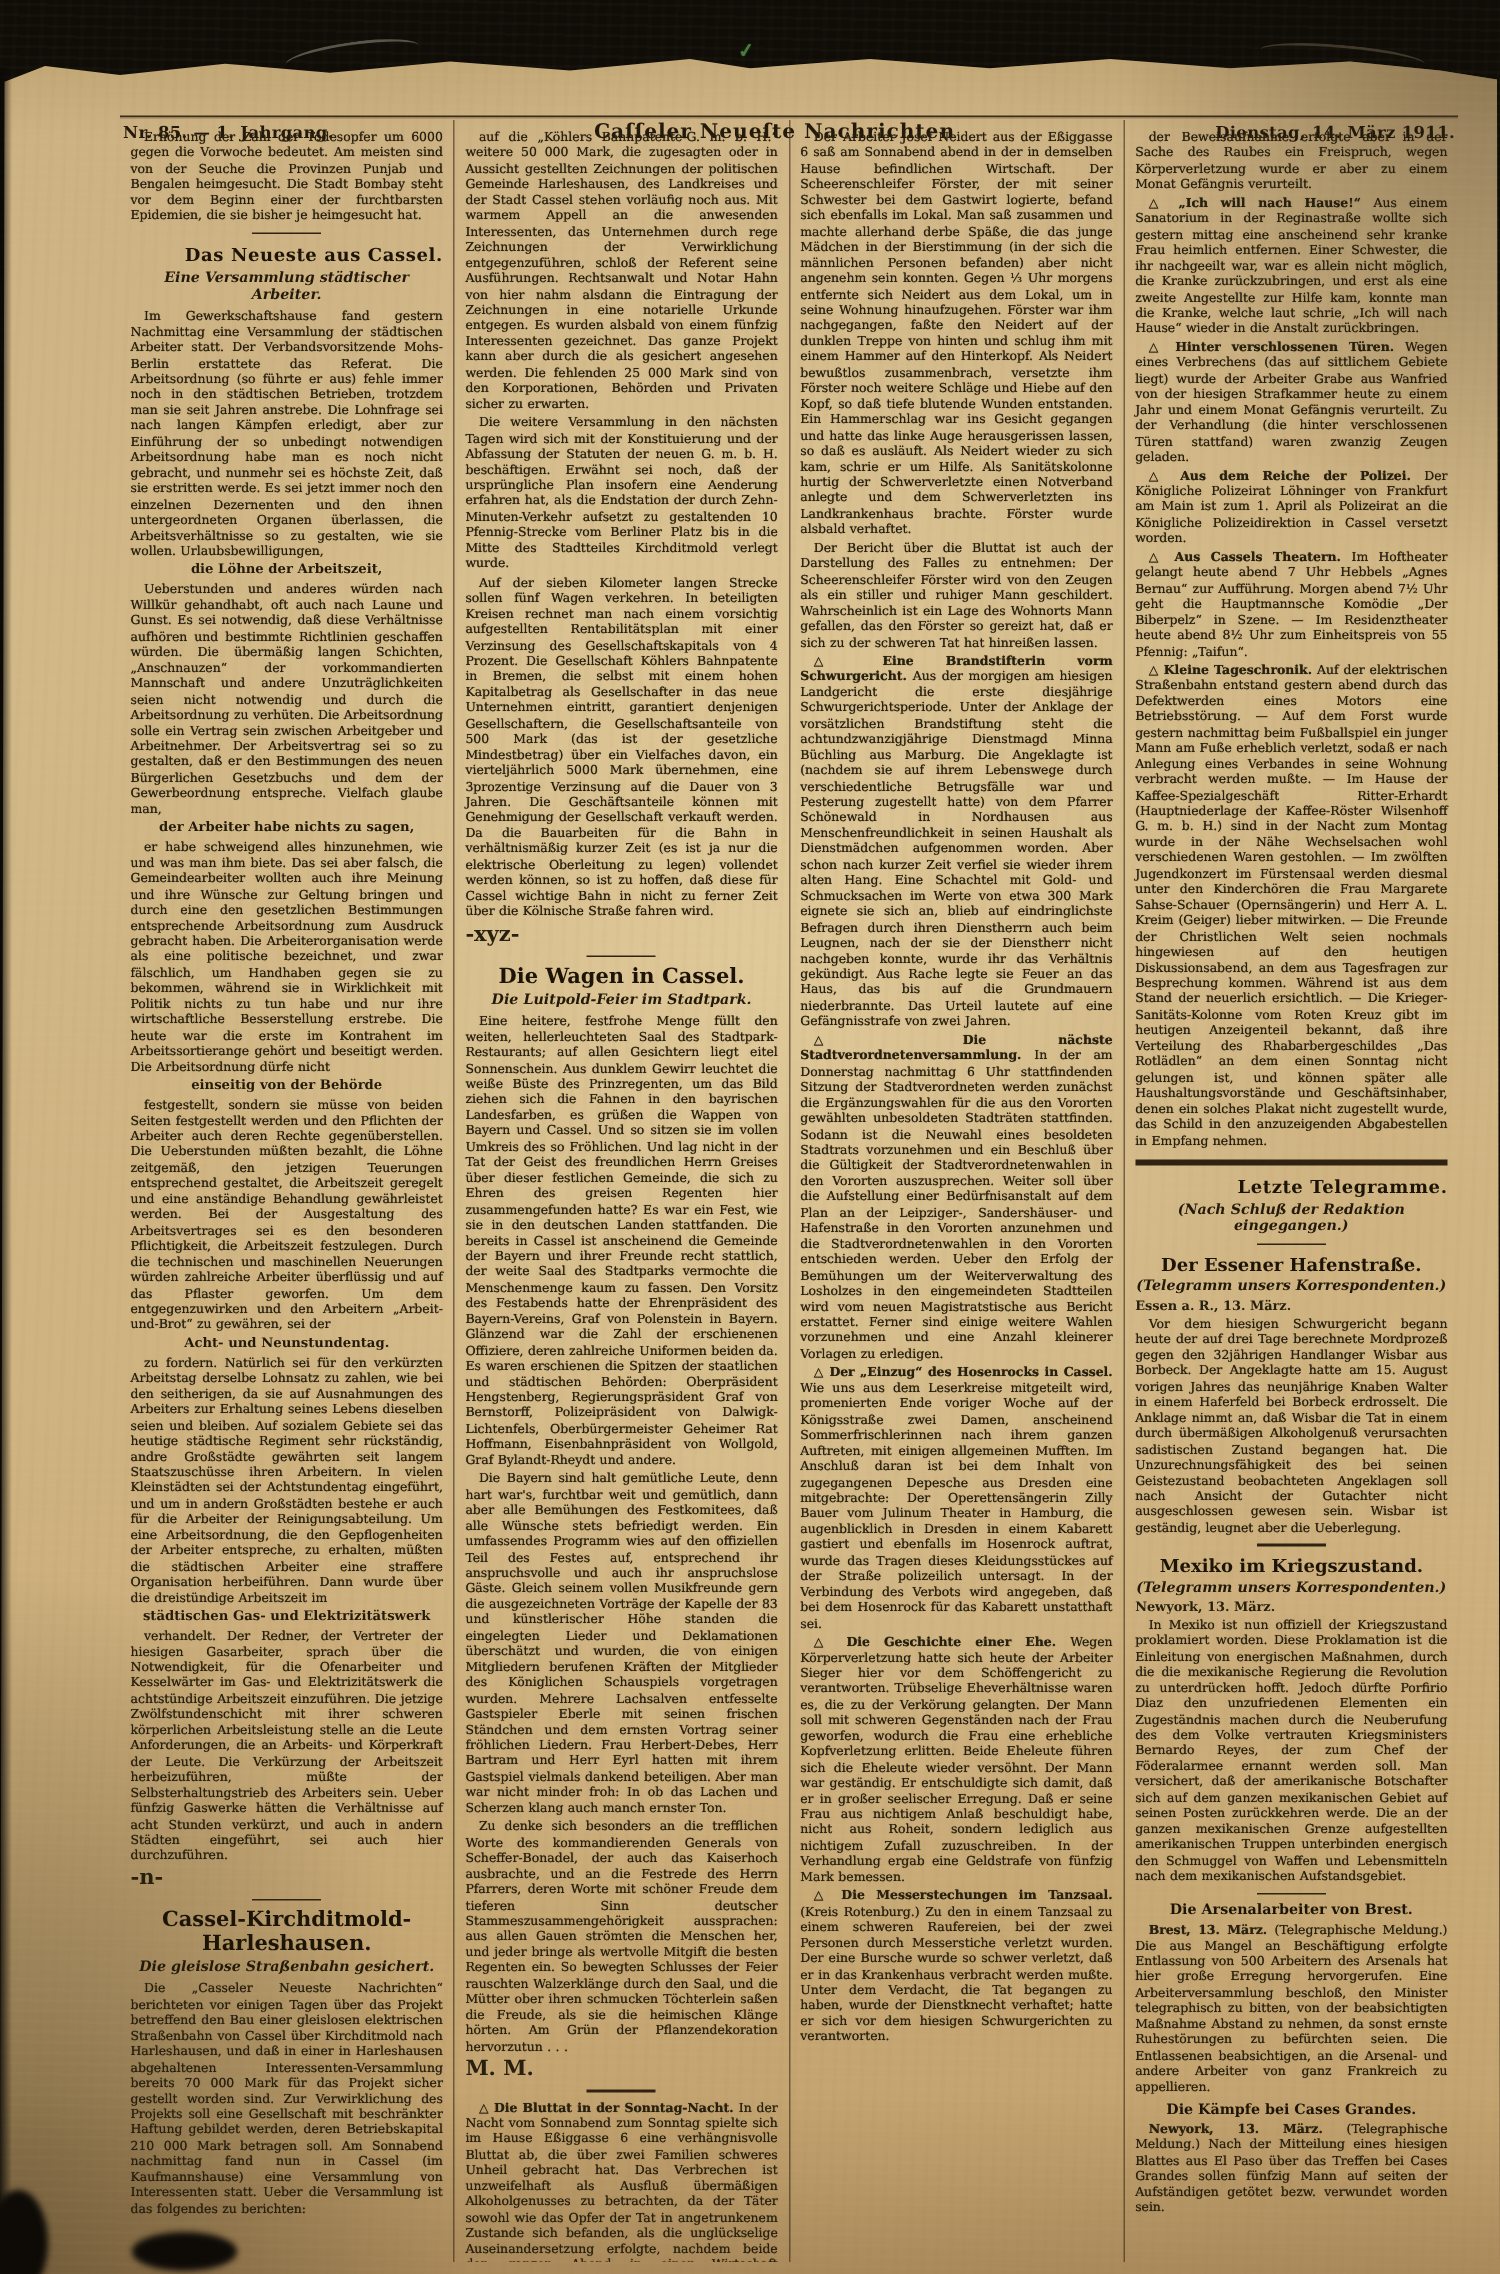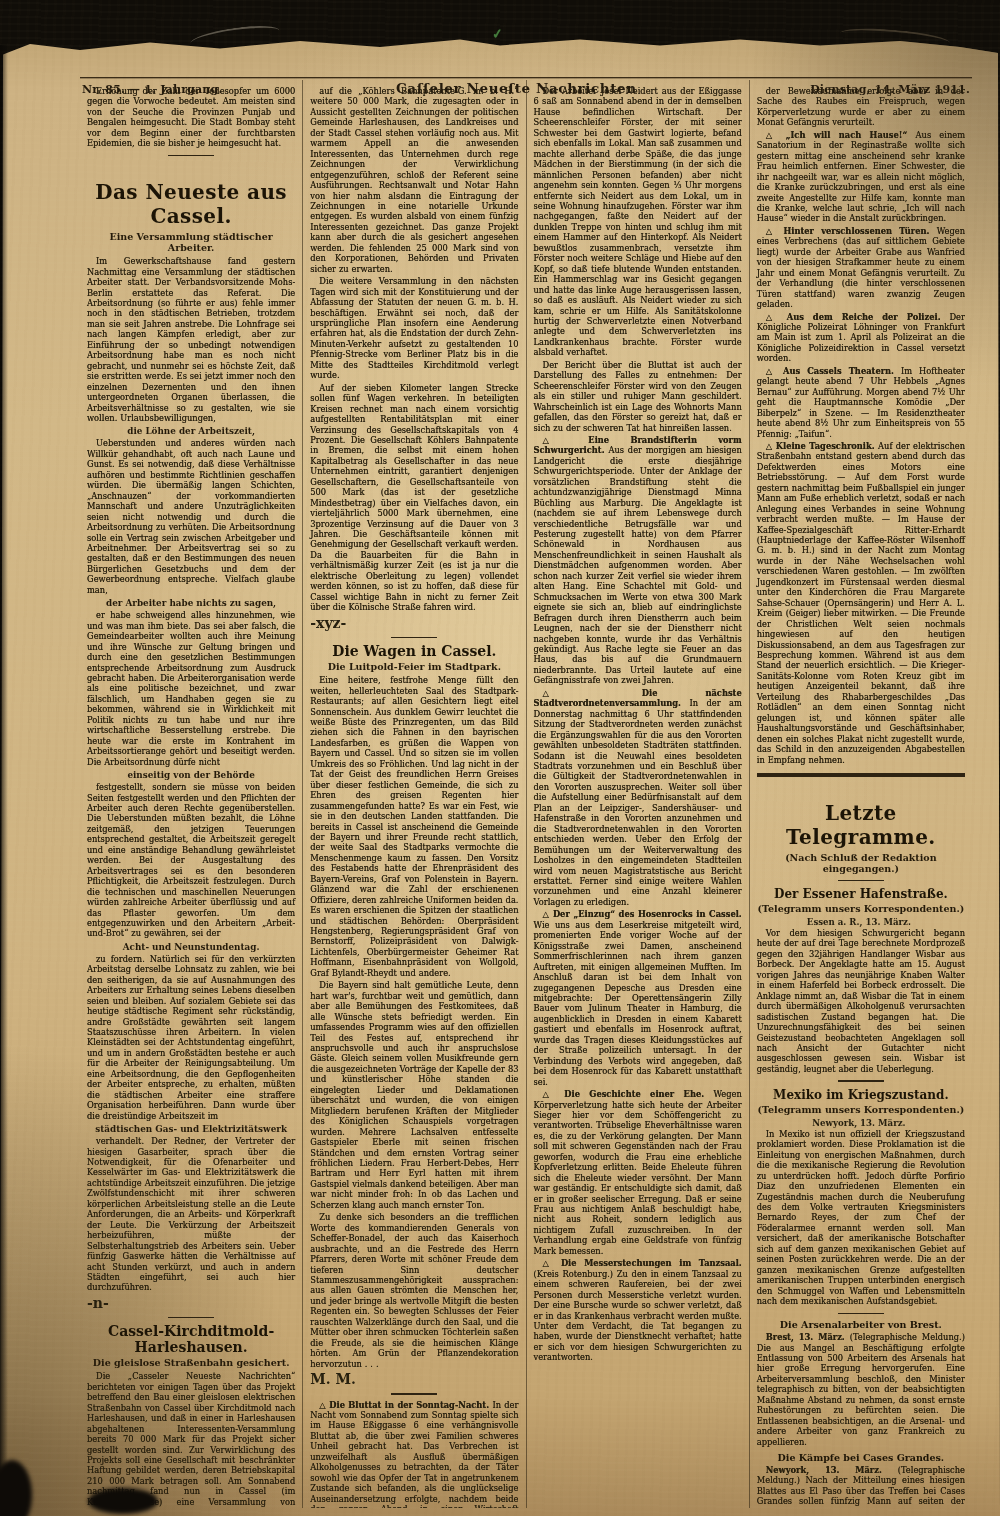--- a/index.html
+++ b/index.html
@@ -26,27 +26,27 @@
   .masthead .title{font-size:13.5px;font-weight:700;letter-spacing:.6px;}
   .head-rule{position:absolute;left:80px;right:28px;top:77px;height:1px;background:#3a2c18;box-shadow:0 1px 0 rgba(58,44,24,.35);}
   
   .columns{position:absolute;left:80px;right:28px;top:80px;bottom:8px;display:flex;}
   .col{flex:1 1 0;padding:6px 7px 0 7px;overflow:hidden;color:#27200f;
        border-right:1px solid rgba(52,40,20,.6);}
   .col:last-child{border-right:none;}
   .para{font-size:8.3px;line-height:1.26;text-align:justify;text-indent:9px;
         margin:0 0 2px 0;text-shadow:0 0 .5px rgba(45,33,14,.85);word-spacing:.3px;}
   .lead{font-weight:700;}
-  .headline-xl{font-size:20px;font-weight:700;text-align:center;margin:24px 0 3px;color:#1c1406;letter-spacing:.4px;}
+  .headline-xl{font-size:12px;font-weight:700;text-align:right;margin:7px 0 3px;color:#1c1406;letter-spacing:.4px;}
   .headline-lg{font-size:14px;font-weight:700;text-align:center;margin:5px 0 2px;color:#1c1406;}
   .headline-md{font-size:12px;font-weight:700;text-align:center;margin:6px 0 2px;color:#1c1406;}
   .headline-sm{font-size:9.5px;font-weight:700;text-align:center;margin:5px 0 2px;color:#1c1406;}
-  .subhead{font-size:9.5px;font-weight:700;text-align:center;margin:1px 0 3px;color:#241a0a;}
+  .subhead{font-size:9.5px;font-weight:700;text-align:center;margin:1px 0 3px;color:#241a0a;font-style:italic;}
   .crosshead{font-size:8.8px;font-weight:700;text-align:center;margin:3px 0 2px;color:#241a0a;}
-  .dateline{font-size:8.6px;font-weight:700;text-align:center;margin:0 4px 1px 0;}
+  .dateline{font-size:8.6px;font-weight:700;text-align:left;margin:0 4px 1px 0;}
   .signature{font-size:14px;margin:0 6px 2px 0;font-weight:700;}
   .divider{height:1.5px;background:#2e2312;width:46px;margin:6px auto 5px;}
   .divider.thick{width:100%;height:3.5px;margin:8px auto 4px;}
   
   .stamp{position:absolute;left:492px;top:26px;color:#4d8f46;font-size:13px;font-weight:700;
          transform:rotate(-6deg);opacity:.85;text-shadow:0 0 1px rgba(70,140,65,.8);letter-spacing:2px;}
   .scribble{position:absolute;border-top:2px solid rgba(210,200,180,.38);border-radius:50%;}
   .scr1{left:190px;top:28px;width:90px;height:16px;transform:rotate(-8deg);}
   .scr2{left:840px;top:30px;width:110px;height:14px;transform:rotate(5deg);border-top-color:rgba(120,105,80,.45);}
   .blob{position:absolute;background:#0e0b07;border-radius:50%;filter:blur(2px);}

